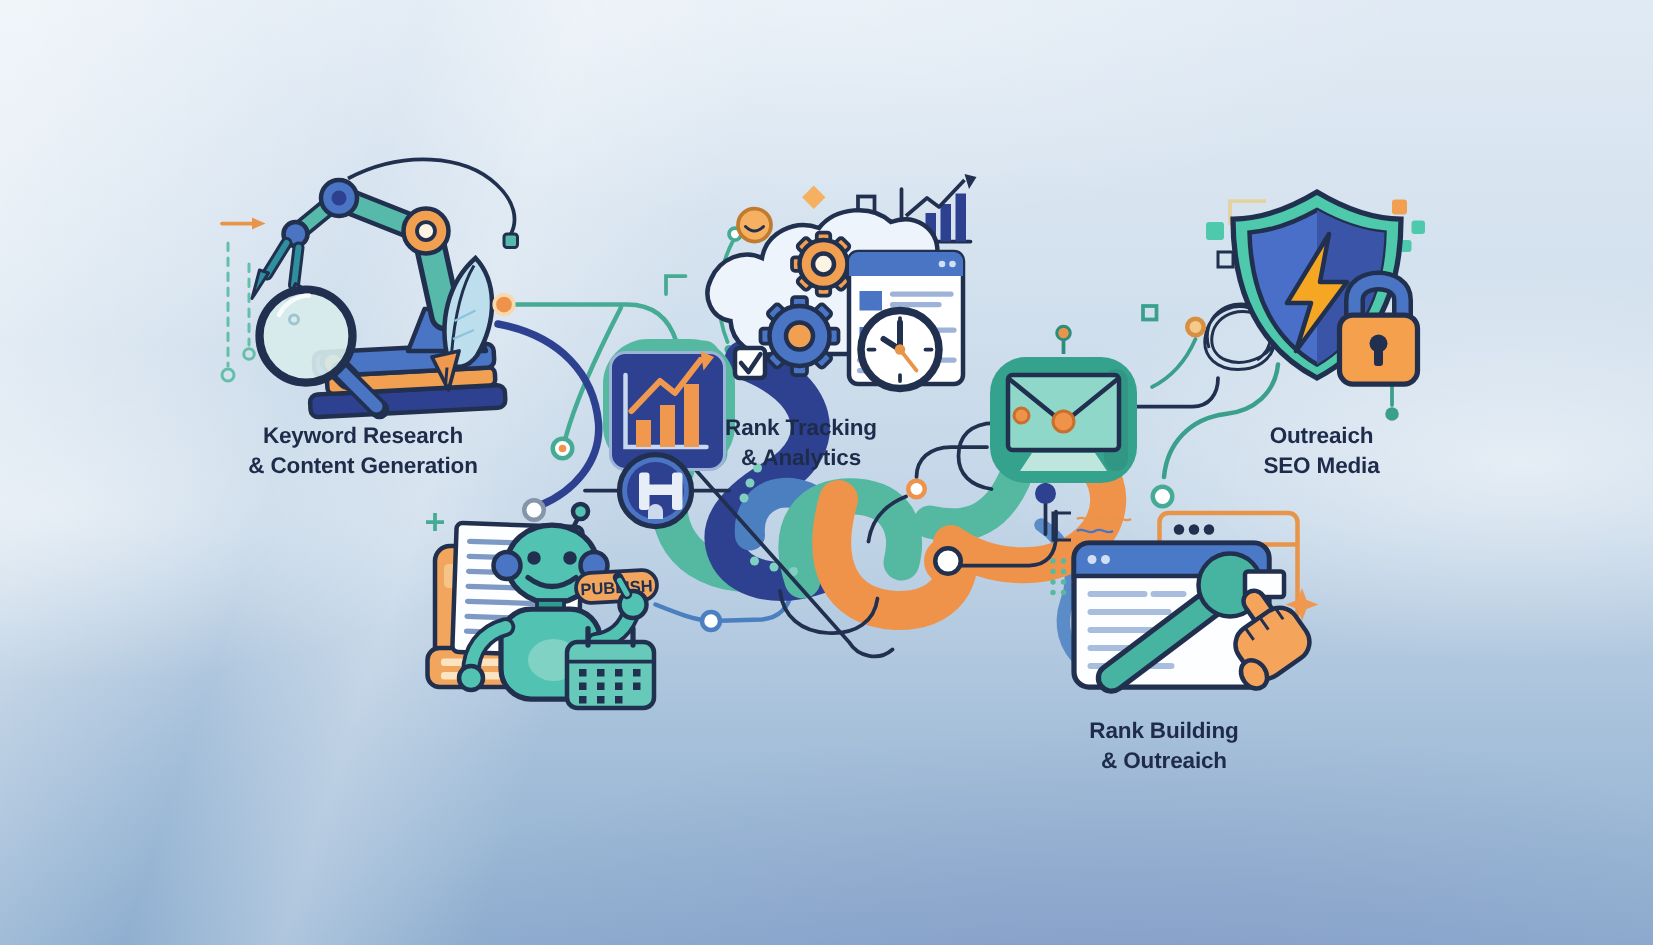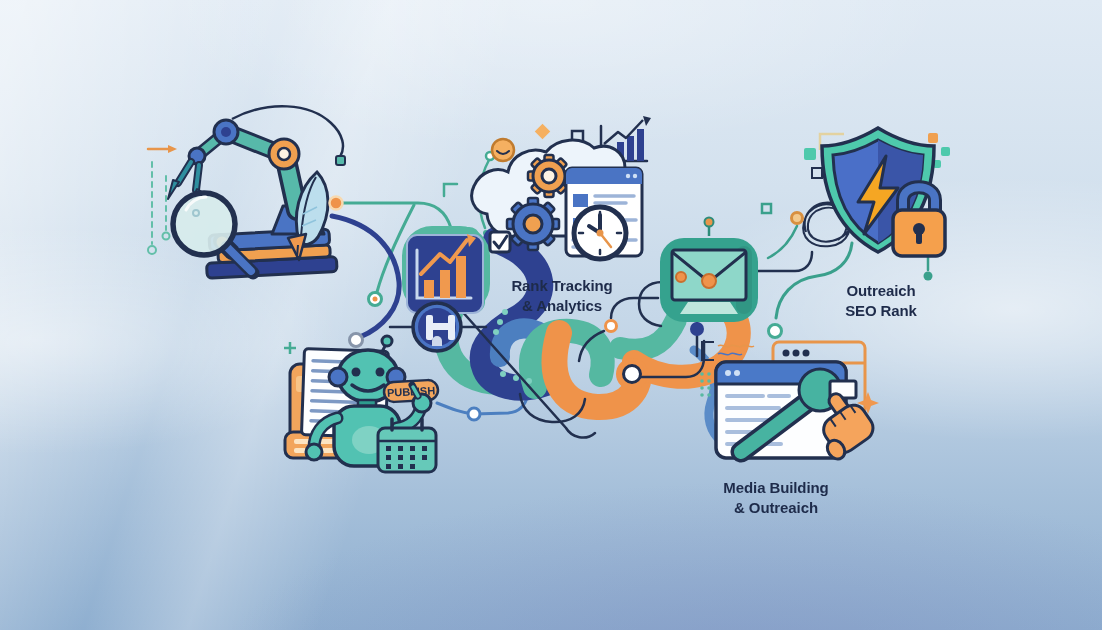--- a/index.html
+++ b/index.html
@@ -412,30 +412,34 @@
     <circle cx="356" cy="340" r="6.5" fill="#ffffff" stroke="#8795aa" stroke-width="3"></circle>
     <circle cx="474" cy="414" r="6" fill="#ffffff" stroke="#4c7fc0" stroke-width="3"></circle>
     <circle cx="632" cy="374" r="8.5" fill="#ffffff" stroke="#22304f" stroke-width="3"></circle>
     <circle cx="611" cy="326" r="5.5" fill="#ffffff" stroke="#ef934a" stroke-width="3"></circle>
     <circle cx="697" cy="329" r="7" fill="#2e4190"></circle>
     <circle cx="775" cy="331" r="6.5" fill="#ffffff" stroke="#45ab94" stroke-width="3"></circle>
     <circle cx="797" cy="218" r="5.5" fill="#f3c98c" stroke="#d89040" stroke-width="3"></circle>
   </g>
 </svg>
 
-
-<div class="node-label" style="left:562px;top:276px">
+<div class="node-label" style="left:242px;top:281px">
+  <span>Keyword Research</span>
+  <span>&amp; Content Generation</span>
+</div>
+
+<div class="node-label" style="left:534px;top:276px">
   <span>Rank Tracking</span>
   <span>&amp; Analytics</span>
 </div>
 
 <div class="node-label" style="left:881px;top:281px">
   <span>Outreaich</span>
-  <span>SEO Rank</span>
+  <span>SEO Media</span>
 </div>
 
 
 <div class="node-label" style="left:776px;top:478px">
-  <span>Media Building</span>
+  <span>Rank Building</span>
   <span>&amp; Outreaich</span>
 </div>
 
 </div>
 
 </body></html>

